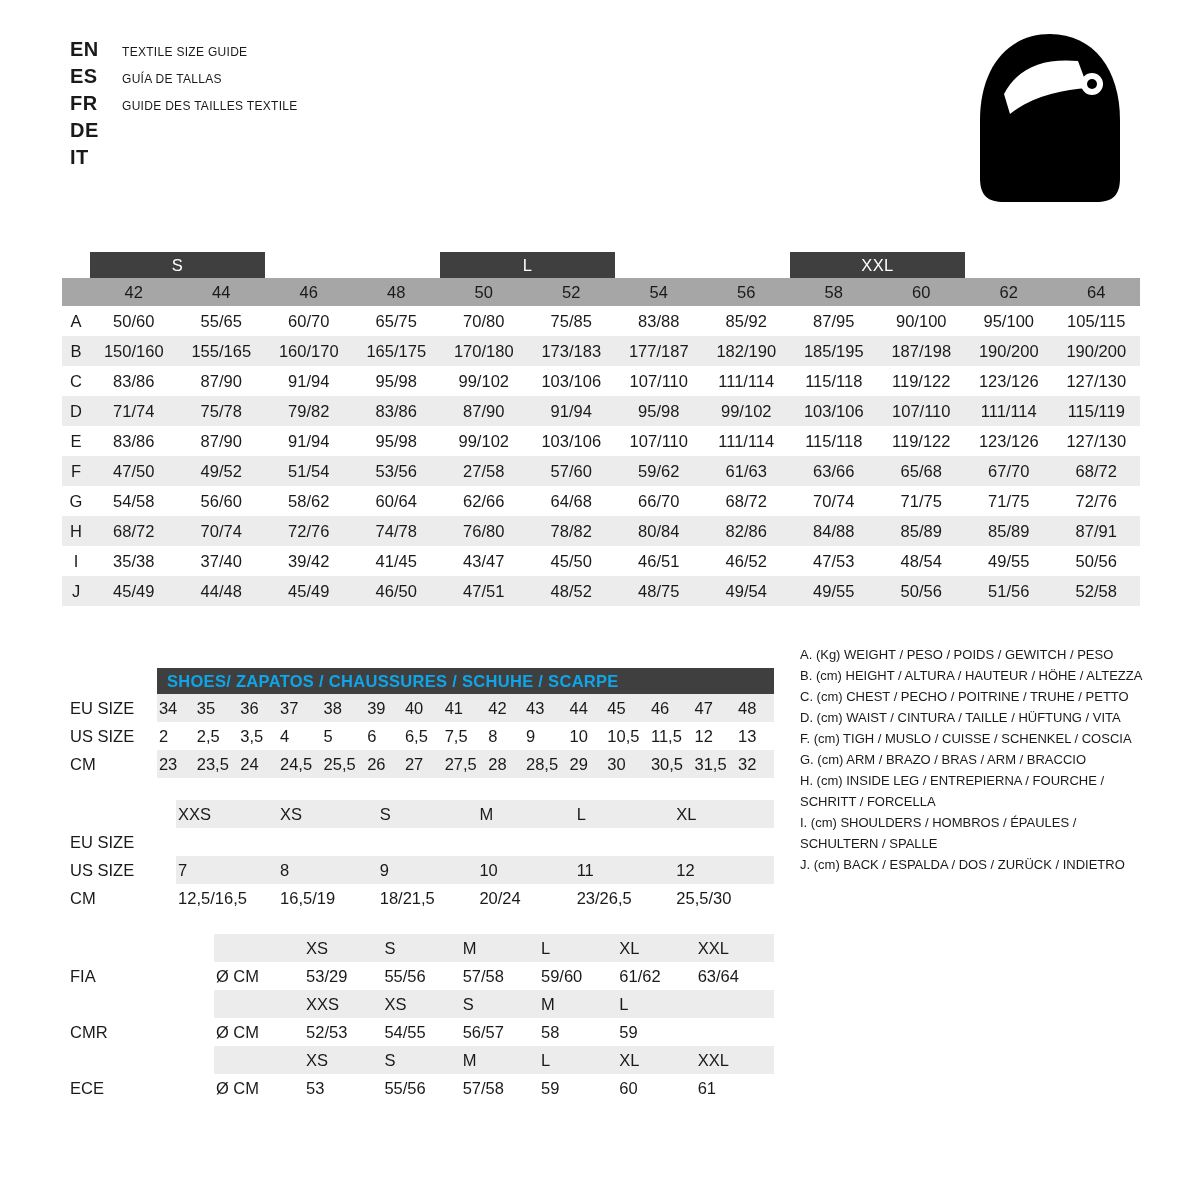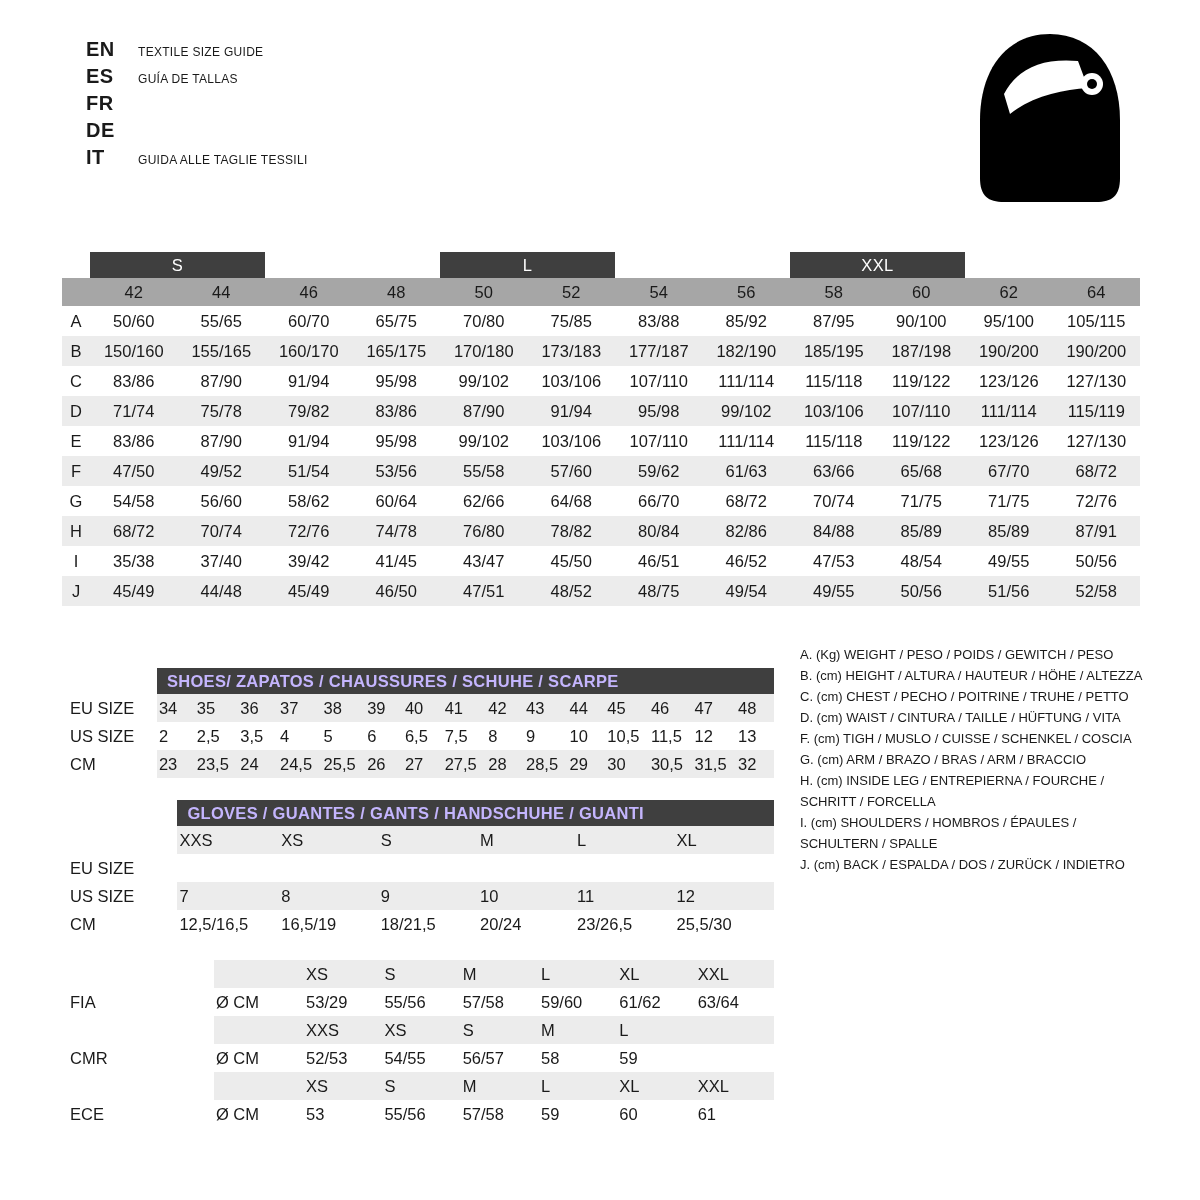--- a/index.html
+++ b/index.html
@@ -7,21 +7,21 @@
     width:1200px;height:1200px;
     background:#ffffff;
     font-family:"Liberation Sans", sans-serif;
     color:#1a1a1a;
     position:relative;
     overflow:hidden;
   }
   .page{position:absolute;inset:0;}
 
   
-  .titles{position:absolute;left:70px;top:38px;margin-left:16px;}
+  .titles{position:absolute;left:70px;top:38px;}
   .title-row{display:flex;align-items:baseline;margin-bottom:4px;}
   .lang{width:52px;font-size:20px;font-weight:bold;letter-spacing:.5px;}
   .title-text{font-size:12px;font-weight:normal;letter-spacing:.3px;}
 
   
   .helmet{position:absolute;right:70px;top:28px;width:160px;height:180px;}
 
   
   .main-table{position:absolute;left:62px;top:252px;width:1078px;
     border-collapse:collapse;font-size:16.5px;}
@@ -33,21 +33,21 @@
   .rowlabel{width:28px;text-align:left;padding-left:6px;font-weight:normal;font-size:16.5px;}
   .data-row td{height:30px;}
   .data-row.alt td{background:#ececec;}
   .data-row.plain td{background:#ffffff;}
 
   
   .lower{position:absolute;left:62px;top:668px;width:1078px;}
 
   .sub-table{border-collapse:collapse;font-size:16.5px;width:712px;}
   .sub-table td{padding:0 2px;height:28px;text-align:left;font-weight:normal;}
-  .band td{background:#3f3f3f;color:#c4b5fd;font-weight:bold;letter-spacing:.3px;
+  .band td{background:#3f3f3f;color:#0ea5e9;font-weight:bold;letter-spacing:.3px;
     padding-left:10px;height:26px;font-size:16.5px;}
   .zebra-a td{background:#ececec;}
   .zebra-b td{background:#ffffff;}
   .lbl{width:118px;padding-left:8px !important;font-weight:normal;}
   .blk{width:118px;background:#ffffff !important;}
 
   .shoes-td{width:45px;text-align:left;margin-left:12px;}
   .gl-td{width:104px;text-align:left;}
   .hl-sz{width:62px;text-align:left;}
   .hl-first{width:72px;text-align:left;}
@@ -68,27 +68,27 @@
     <div class="title-row">
       <span class="lang">EN</span>
       <span class="title-text">TEXTILE SIZE GUIDE</span>
     </div>
     <div class="title-row">
       <span class="lang">ES</span>
       <span class="title-text">GUÍA DE TALLAS</span>
     </div>
     <div class="title-row">
       <span class="lang">FR</span>
+      <span class="title-text">GUIDE DES TAILLES TEXTILE</span>
     </div>
     <div class="title-row">
       <span class="lang">DE</span>
     </div>
     <div class="title-row">
       <span class="lang">IT</span>
-      <span class="title-text">GUIDA ALLE TAGLIE TESSILI</span>
     </div>
   </div>
 
   <div class="helmet">
     <svg viewBox="0 0 160 180" width="160" height="180" aria-hidden="true">
       <path d="M80 6 C36 6 10 42 10 92 L10 150 C10 168 18 174 34 174 L126 174 C142 174 150 168 150 150 L150 92 C150 42 124 6 80 6 Z" fill="#000"></path>
       <path d="M34 66 C48 40 72 30 108 33 L118 60 C92 62 62 68 40 86 Z" fill="#fff"></path>
       <circle cx="122" cy="56" r="11" fill="#fff"></circle>
       <circle cx="122" cy="56" r="5" fill="#000"></circle>
     </svg>
@@ -195,21 +195,21 @@
       <td>119/122</td>
       <td>123/126</td>
       <td>127/130</td>
     </tr>
     <tr class="data-row alt">
       <td class="rowlabel">F</td>
       <td>47/50</td>
       <td>49/52</td>
       <td>51/54</td>
       <td>53/56</td>
-      <td>55/58</td>
+      <td>27/58</td>
       <td>57/60</td>
       <td>59/62</td>
       <td>61/63</td>
       <td>63/66</td>
       <td>65/68</td>
       <td>67/70</td>
       <td>68/72</td>
     </tr>
     <tr class="data-row plain">
       <td class="rowlabel">G</td>
@@ -336,24 +336,20 @@
         <td class="shoes-td">31,5</td>
         <td class="shoes-td">32</td>
       </tr>
     </tbody>
       </table>
 
     <div class="spacer"></div>
 
     <table class="sub-table">
       <tbody>
-          <tr class="band">
-        <td class="blk" style="background:#ffffff !important;"></td>
-        <td colspan="6">GLOVES / GUANTES / GANTS / HANDSCHUHE / GUANTI</td>
-      </tr>
       <tr class="zebra-a">
         <td class="lbl blk"></td>
         <td class="gl-td">XXS</td>
         <td class="gl-td">XS</td>
         <td class="gl-td">S</td>
         <td class="gl-td">M</td>
         <td class="gl-td">L</td>
         <td class="gl-td">XL</td>
       </tr>
       <tr class="zebra-b">

